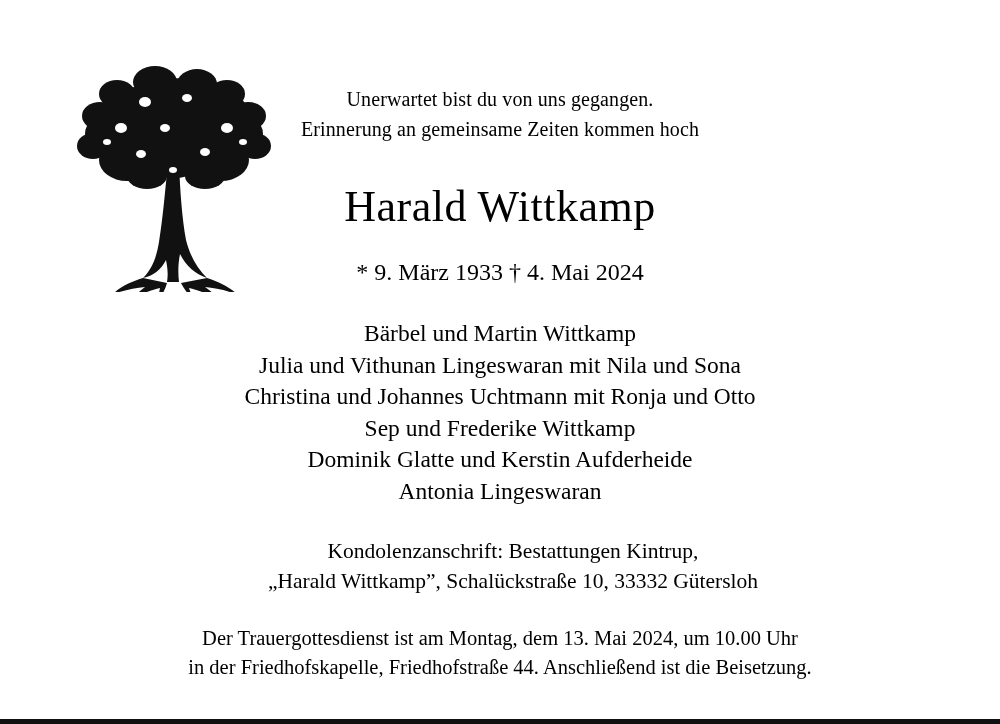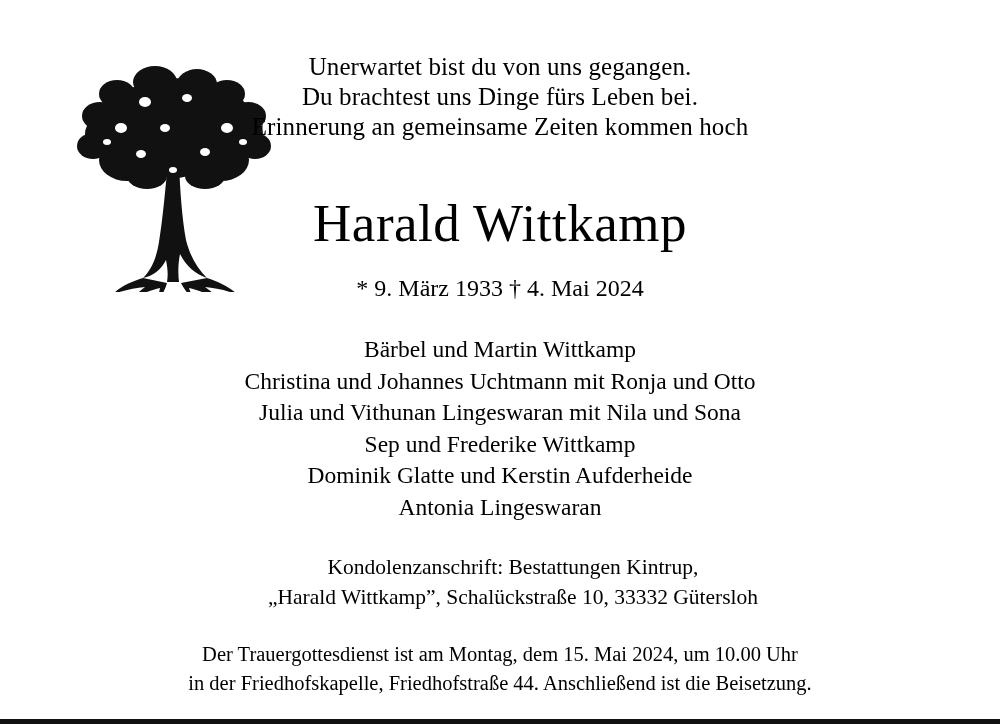--- a/index.html
+++ b/index.html
@@ -36,31 +36,31 @@
     height: 100%;
   }
   .content {
     position: absolute;
     left: 0;
     top: 0;
     width: 1000px;
     text-align: center;
   }
   .verse {
-    margin-top: 52px;
-    font-size: 25px;
+    margin-top: 84px;
+    font-size: 20px;
     line-height: 30px;
     letter-spacing: .1px;
   }
   .verse div {
     white-space: nowrap;
   }
   .name {
-    margin-top: 51px;
-    font-size: 53px;
+    margin-top: 33px;
+    font-size: 44px;
     line-height: 60px;
     letter-spacing: .5px;
   }
   .dates {
     margin-top: 20px;
     font-size: 24px;
     line-height: 30px;
   }
   .family {
     margin-top: 31px;
@@ -141,40 +141,39 @@
           <ellipse cx="118" cy="128" rx="4" ry="3"></ellipse>
         </g>
       </g>
     </svg>
   </div>
 
   <div class="content">
 
     <div class="verse">
       <div>Unerwartet bist du von uns gegangen.</div>
-      <div>Du brachtest uns Dinge fürs Leben bei.</div>
       <div>Erinnerung an gemeinsame Zeiten kommen hoch</div>
     </div>
 
     <div class="name">Harald Wittkamp</div>
     <div class="dates">* 9. März 1933  † 4. Mai 2024</div>
 
     <div class="family">
       <div>Bärbel und Martin Wittkamp</div>
+      <div>Julia und Vithunan Lingeswaran mit Nila und Sona</div>
       <div>Christina und Johannes Uchtmann mit Ronja und Otto</div>
-      <div>Julia und Vithunan Lingeswaran mit Nila und Sona</div>
       <div>Sep und Frederike Wittkamp</div>
       <div>Dominik Glatte und Kerstin Aufderheide</div>
       <div>Antonia Lingeswaran</div>
     </div>
 
     <div class="condolence">
       <div>Kondolenzanschrift: Bestattungen Kintrup,</div>
       <div>„Harald Wittkamp”, Schalückstraße 10, 33332 Gütersloh</div>
     </div>
 
     <div class="service">
-      <div>Der Trauergottesdienst ist am Montag, dem 15. Mai 2024, um 10.00 Uhr</div>
+      <div>Der Trauergottesdienst ist am Montag, dem 13. Mai 2024, um 10.00 Uhr</div>
       <div>in der Friedhofskapelle, Friedhofstraße 44. Anschließend ist die Beisetzung.</div>
     </div>
 
   </div>
 </div>
 
 </body></html>

